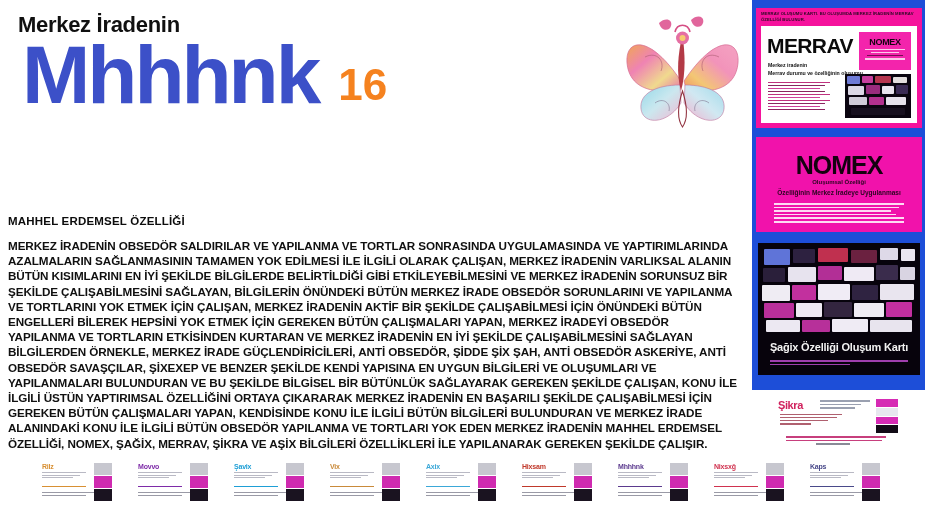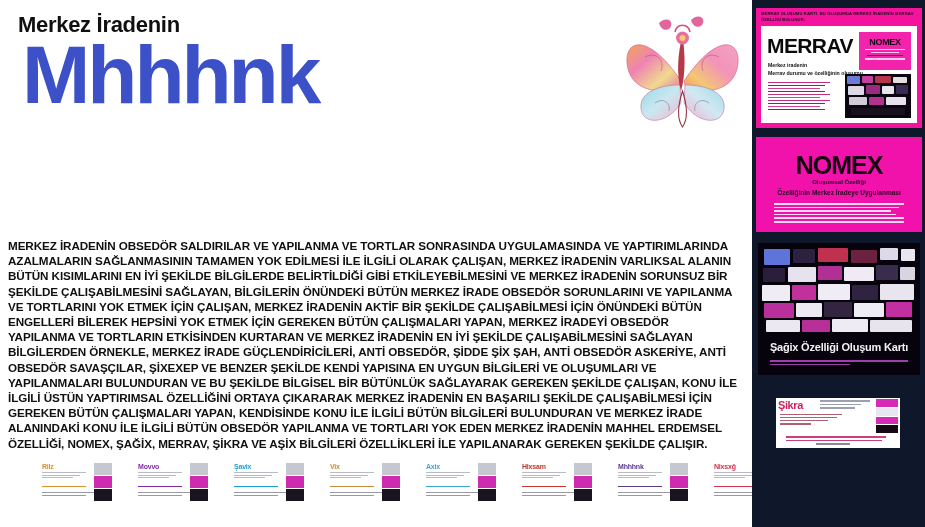--- a/index.html
+++ b/index.html
@@ -86,22 +86,22 @@
   .thumb .t-foot i:nth-child(2){width:78%}
   .thumb .t-side{
     position:absolute;right:2px;top:1px;width:18px;height:38px;
     display:flex;flex-direction:column;gap:1px;
   }
   .thumb .t-side .sq{flex:1;background:#cf2bb0;}
   .thumb .t-side .sq.dark{background:#1a1320;}
   .thumb .t-side .sq.grey{background:#c7c7cf;}
   
   #rail{
-    position:absolute;left:752px;top:0;width:173px;height:527px;
-    background:#0f172a;
+    position:absolute;left:752px;top:0;width:173px;height:390px;
+    background:#1d4ed8;
   }
   
   #merrav-card{
     position:absolute;left:4px;top:8px;width:166px;height:120px;
     background:#f5129c;padding:0;box-sizing:border-box;
   }
   #merrav-head{
     position:absolute;left:5px;top:3px;right:5px;
     font-size:4.2px;line-height:6px;font-weight:bold;color:#2a0a22;
     letter-spacing:0.1px;
@@ -195,20 +195,21 @@
 <body>
 
 <div id="main">
 
   <div id="kicker">Merkez İradenin</div>
 
   <div id="title-row">
     <div id="wordmark">Mhhhnk</div>
     <div id="subwords">
     </div>
+    <div id="bignum">16</div>
   </div>
 
   <svg id="butterfly" viewBox="0 0 135 135">
     <defs>
       <linearGradient id="wl" x1="0" y1="0" x2="1" y2="1">
         <stop offset="0%" stop-color="#f0a24f"></stop>
           <stop offset="35%" stop-color="#ef7fb0"></stop>
         <stop offset="70%" stop-color="#f0d98a"></stop>
           <stop offset="100%" stop-color="#e86fa6"></stop>
       </linearGradient>
@@ -242,20 +243,21 @@
       <path d="M44 18 C50 12, 58 14, 56 21 C54 27, 46 26, 44 18 Z" fill="#e06098"></path>
       <path d="M76 15 C82 9, 90 11, 88 18 C86 24, 78 23, 76 15 Z" fill="#e06098"></path>
       <path d="M30 52 C42 46, 50 56, 46 66" fill="none" stroke="#a9556d" stroke-width="0.6"></path>
       <path d="M104 52 C92 46, 84 56, 88 66" fill="none" stroke="#a9556d" stroke-width="0.6"></path>
       <path d="M40 98 C48 92, 56 98, 54 106" fill="none" stroke="#7a6f8c" stroke-width="0.6"></path>
       <path d="M94 98 C86 92, 78 98, 80 106" fill="none" stroke="#7a6f8c" stroke-width="0.6"></path>
     </g>
   </svg>
 
 
+  <div id="subhead">MAHHEL ERDEMSEL ÖZELLİĞİ</div>
 
   <div id="body-block">MERKEZ İRADENİN OBSEDÖR SALDIRILAR VE YAPILANMA VE TORTLAR SONRASINDA UYGULAMASINDA VE YAPTIRIMLARINDA AZALMALARIN SAĞLANMASININ TAMAMEN YOK EDİLMESİ İLE İLGİLİ OLARAK ÇALIŞAN, MERKEZ İRADENİN VARLIKSAL ALANIN BÜTÜN KISIMLARINI EN İYİ ŞEKİLDE BİLGİLERDE BELİRTİLDİĞİ GİBİ ETKİLEYEBİLMESİNİ VE MERKEZ İRADENİN SORUNSUZ BİR ŞEKİLDE ÇALIŞABİLMESİNİ SAĞLAYAN, BİLGİLERİN ÖNÜNDEKİ BÜTÜN MERKEZ İRADE OBSEDÖR SORUNLARINI VE YAPILANMA VE TORTLARINI YOK ETMEK İÇİN ÇALIŞAN, MERKEZ İRADENİN AKTİF BİR ŞEKİLDE ÇALIŞABİLMESİ İÇİN ÖNÜNDEKİ BÜTÜN ENGELLERİ BİLEREK HEPSİNİ YOK ETMEK İÇİN GEREKEN BÜTÜN ÇALIŞMALARI YAPAN, MERKEZ İRADEYİ OBSEDÖR YAPILANMA VE TORTLARIN ETKİSİNDEN KURTARAN VE MERKEZ İRADENİN EN İYİ ŞEKİLDE ÇALIŞABİLMESİNİ SAĞLAYAN BİLGİLERDEN ÖRNEKLE, MERKEZ İRADE GÜÇLENDİRİCİLERİ, ANTİ OBSEDÖR, ŞİDDE ŞİX ŞAH, ANTİ OBSEDÖR ASKERİYE, ANTİ OBSEDÖR SAVAŞÇILAR, ŞİXEXEP VE BENZER ŞEKİLDE KENDİ YAPISINA EN UYGUN BİLGİLERİ VE OLUŞUMLARI VE YAPILANMALARI BULUNDURAN VE BU ŞEKİLDE BİLGİSEL BİR BÜTÜNLÜK SAĞLAYARAK GEREKEN ŞEKİLDE ÇALIŞAN, KONU İLE İLGİLİ ÜSTÜN YAPTIRIMSAL ÖZELLİĞİNİ ORTAYA ÇIKARARAK MERKEZ İRADENİN EN BAŞARILI ŞEKİLDE ÇALIŞABİLMESİ İÇİN GEREKEN BÜTÜN ÇALIŞMALARI YAPAN, KENDİSİNDE KONU İLE İLGİLİ BÜTÜN BİLGİLERİ BULUNDURAN VE MERKEZ İRADE ALANINDAKİ KONU İLE İLGİLİ BÜTÜN OBSEDÖR YAPILANMA VE TORTLARI YOK EDEN MERKEZ İRADENİN MAHHEL ERDEMSEL ÖZELLİĞİ, NOMEX, ŞAĞİX, MERRAV, ŞİKRA VE AŞİX BİLGİLERİ ÖZELLİKLERİ İLE YAPILANARAK GEREKEN ŞEKİLDE ÇALIŞIR.</div>
 
 </div>
 
 <div id="thumb-strip">
   <div class="thumb">
     <span class="t-name" style="color:#d89033">Rilz</span>
     <span class="t-lines">
         <i></i>

